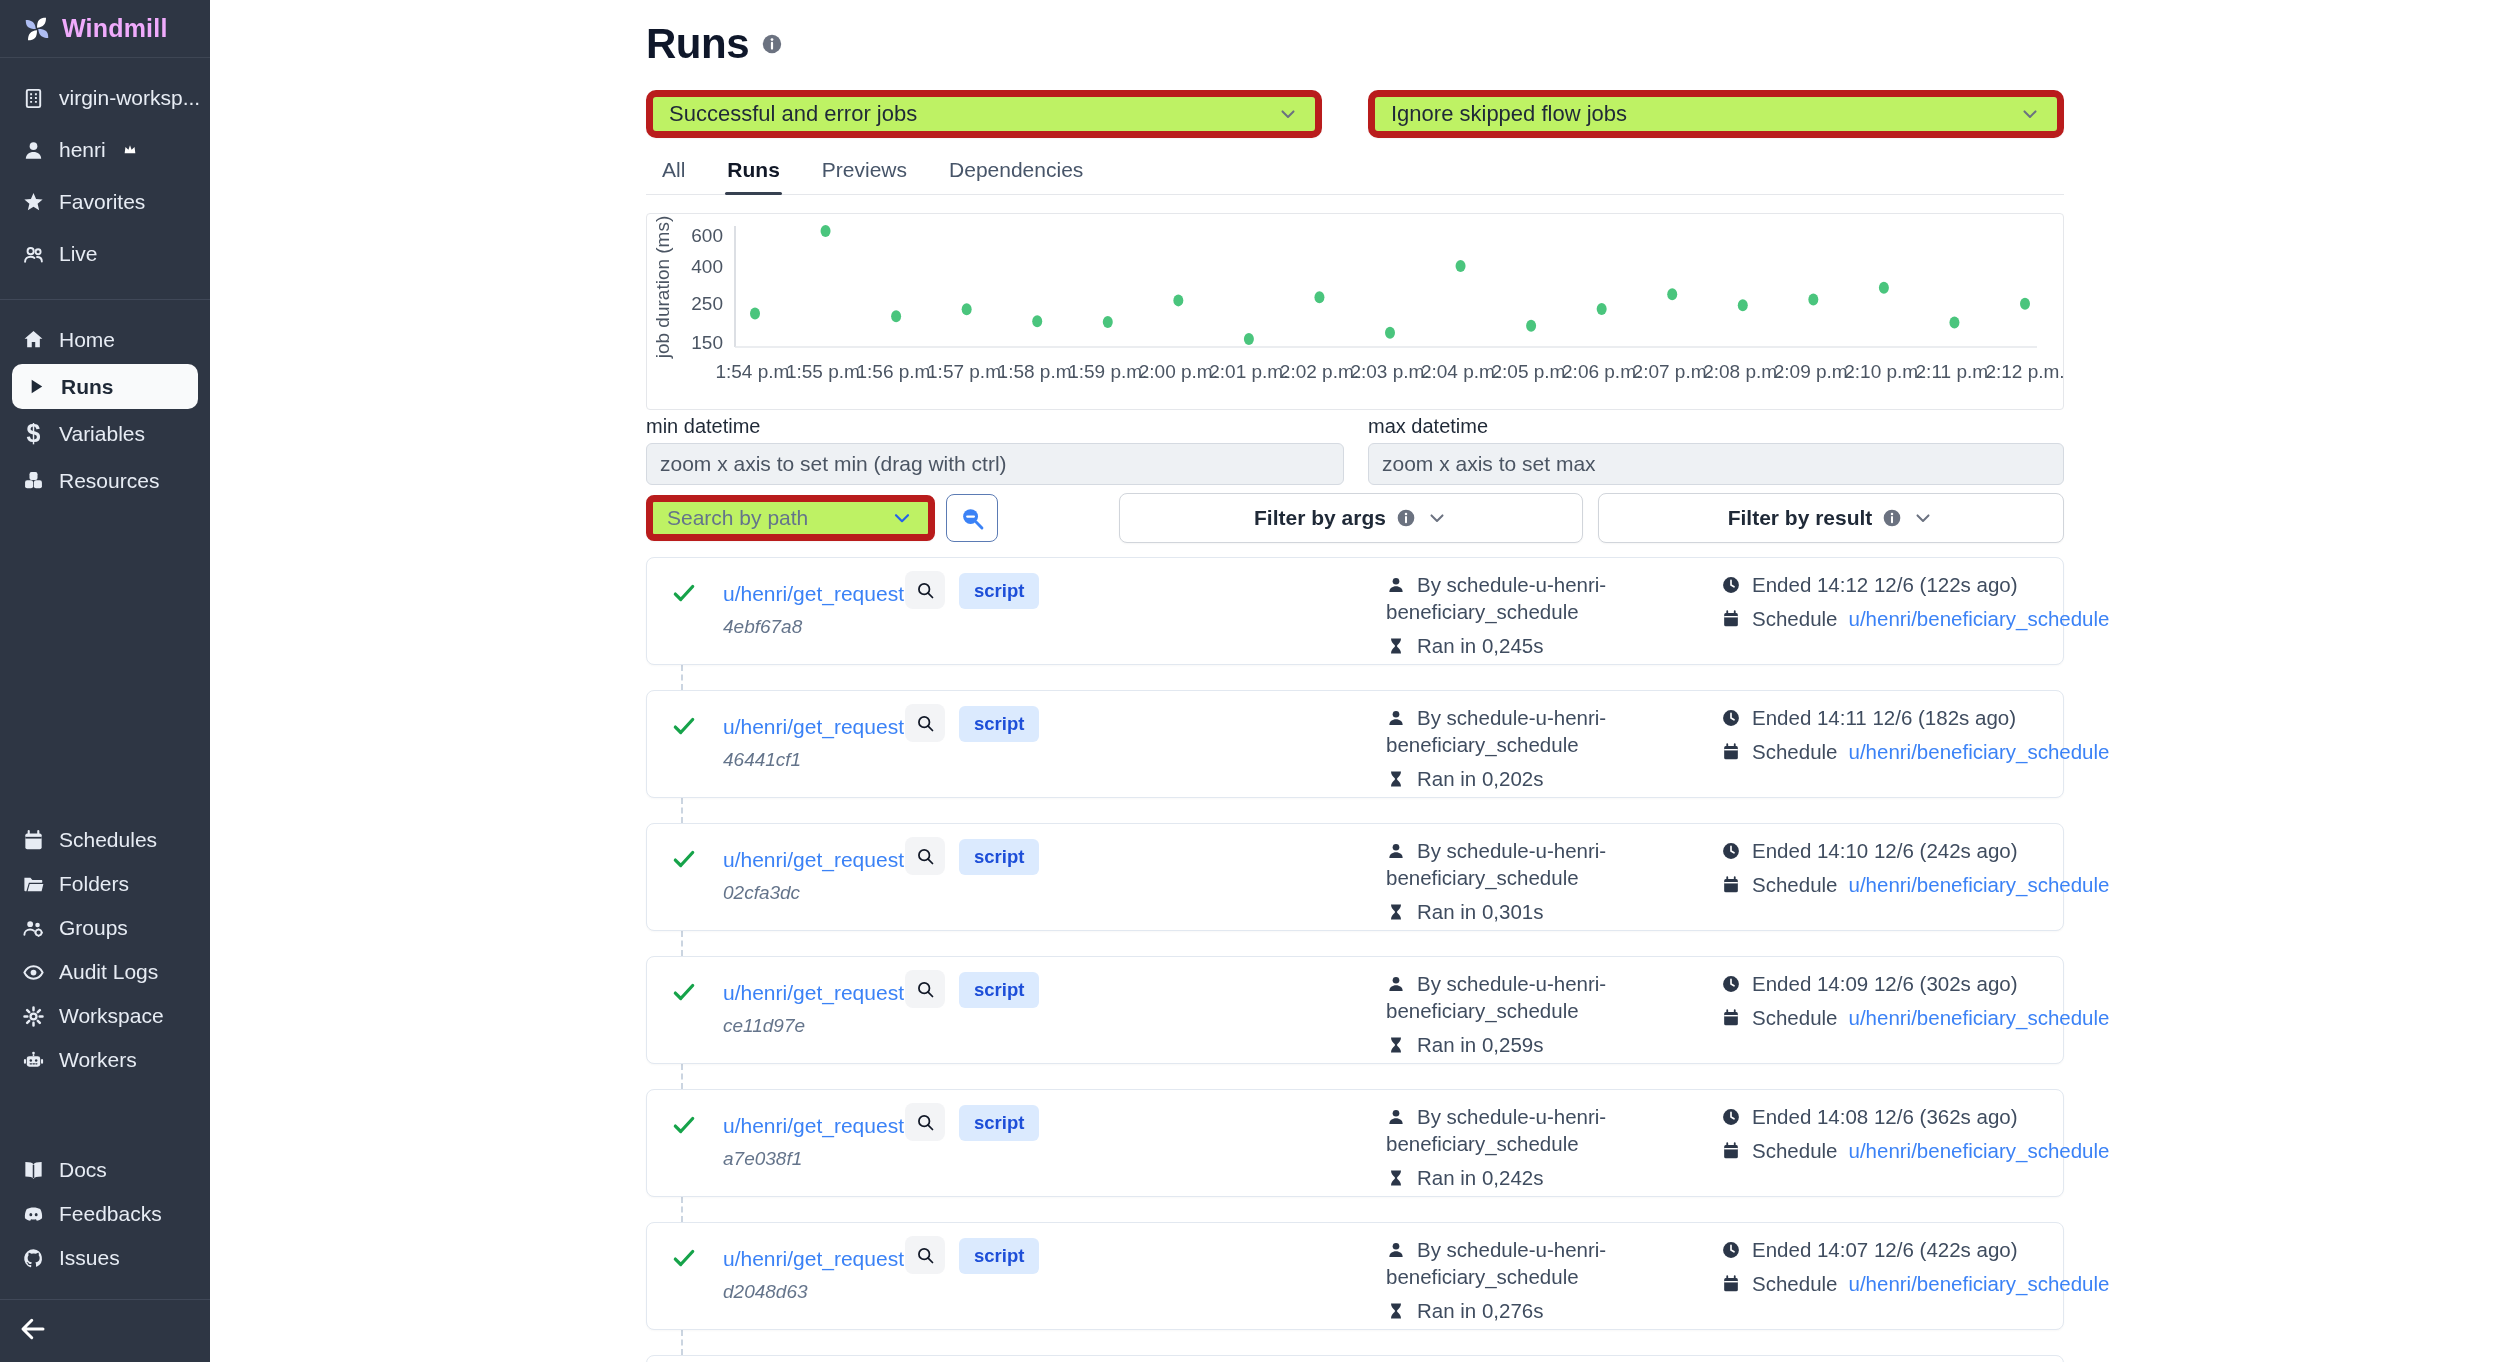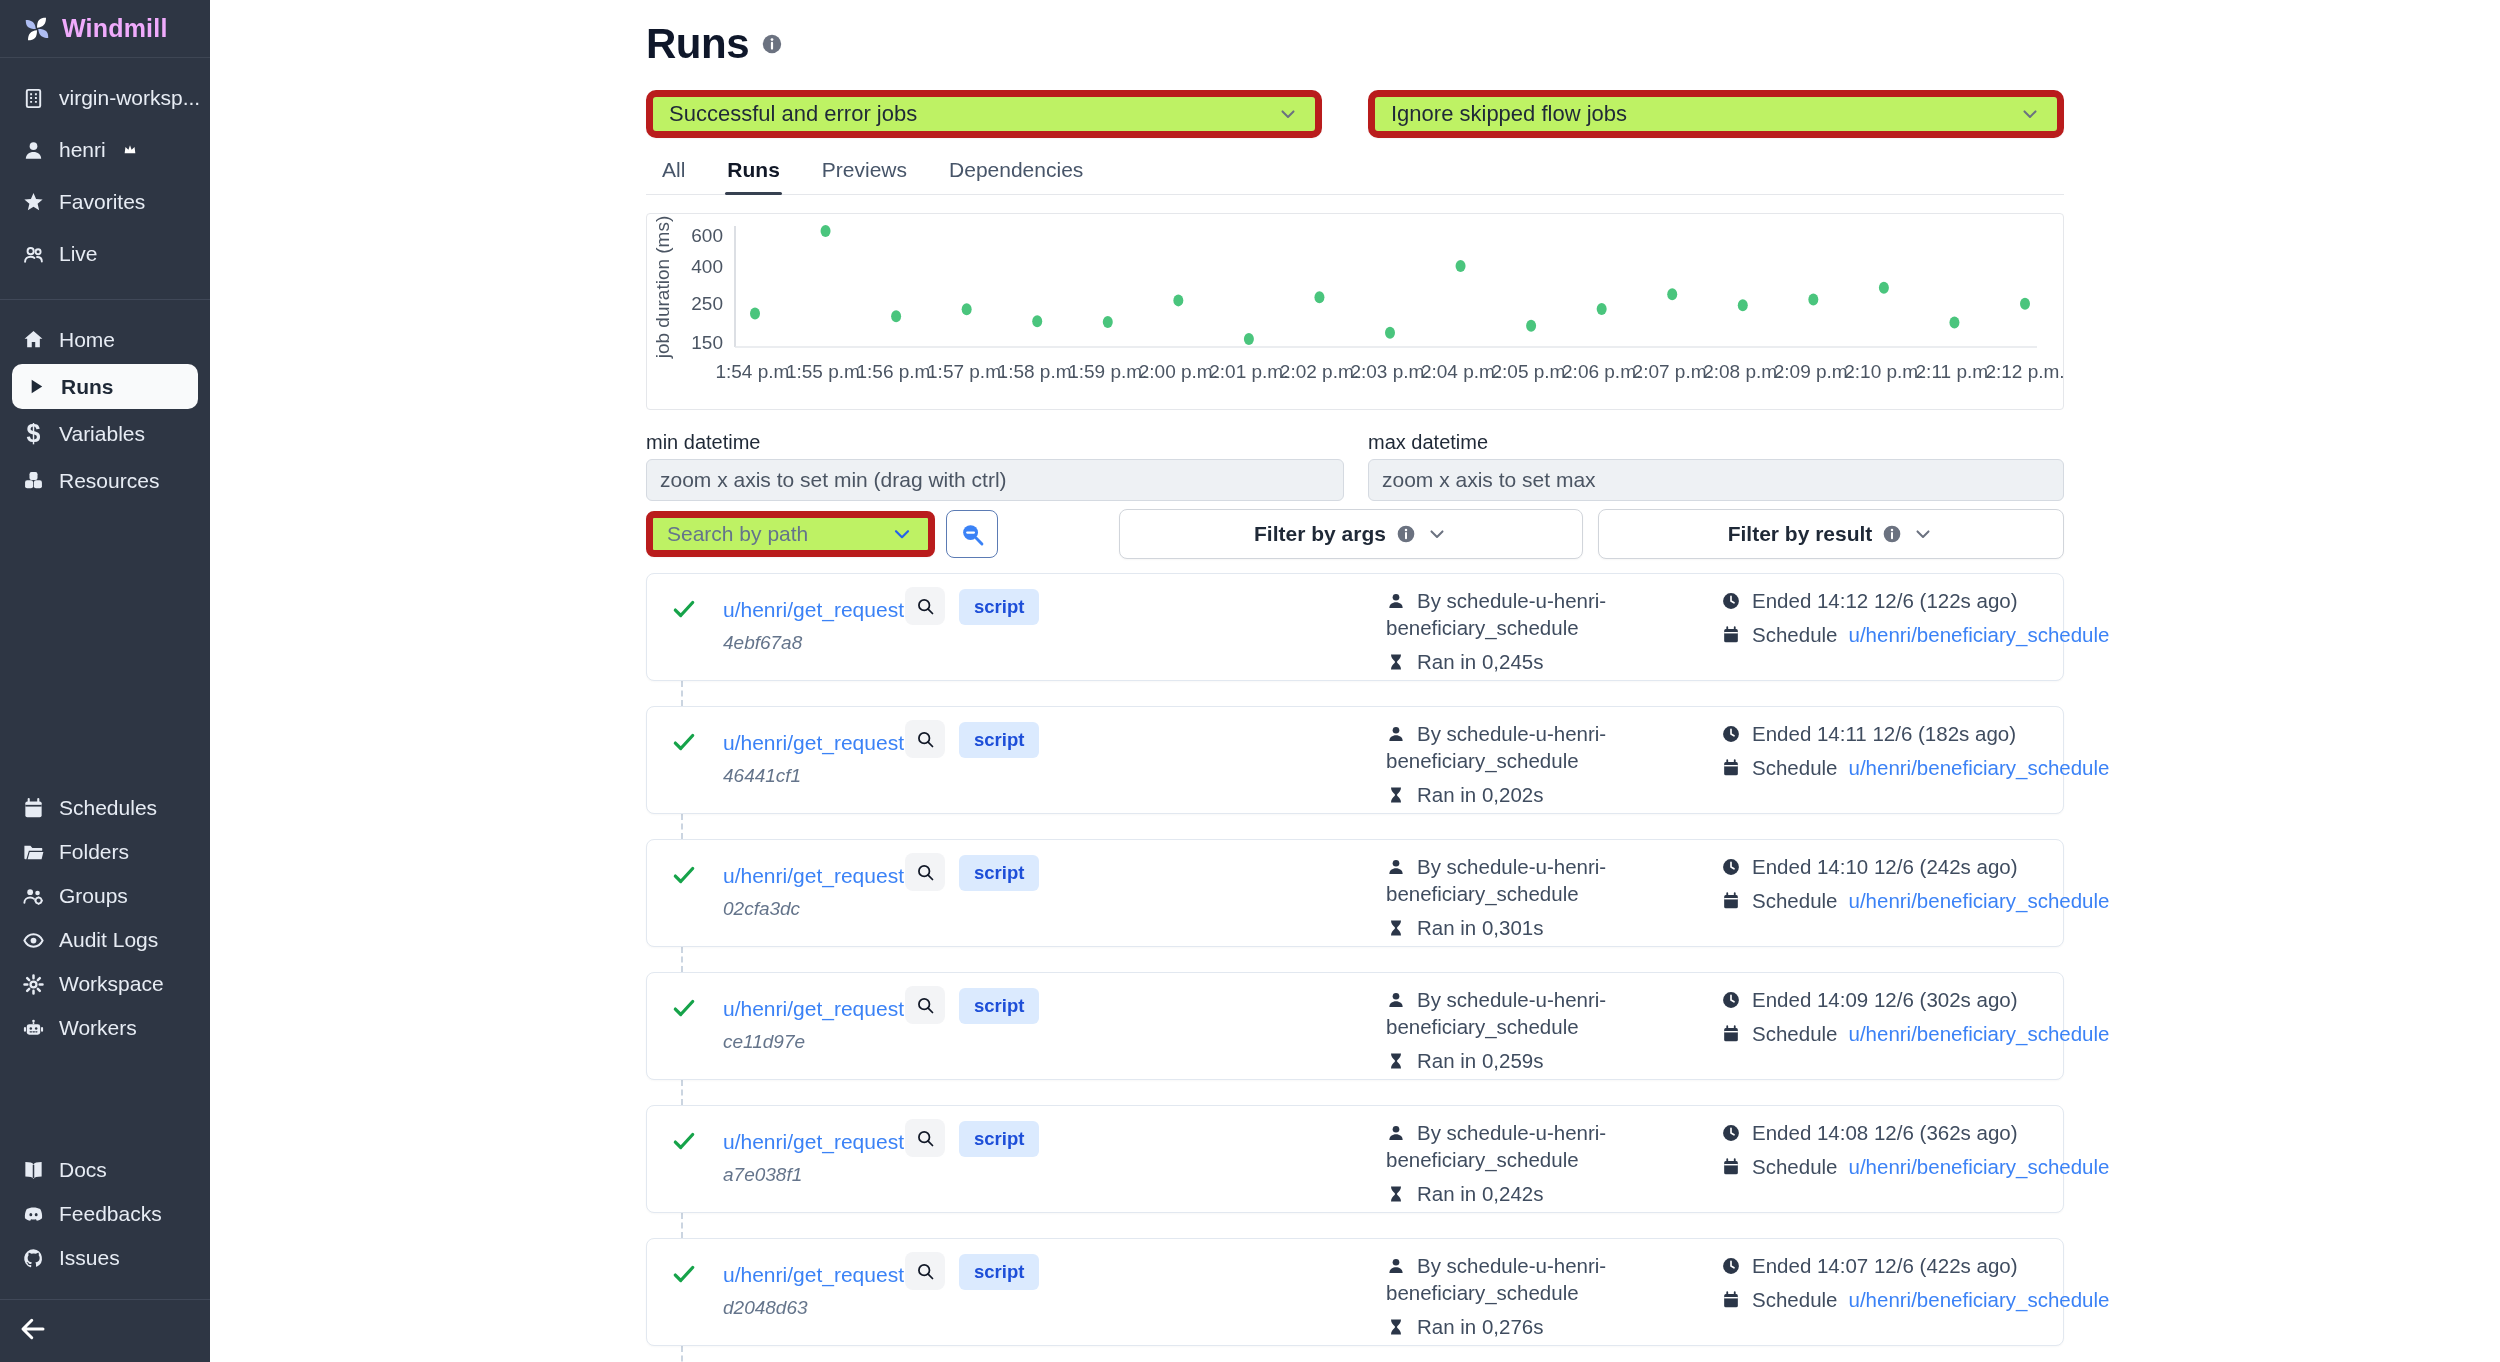--- a/index.html
+++ b/index.html
@@ -7,21 +7,21 @@
     font-family:"Liberation Sans","DejaVu Sans",sans-serif; }
   .app { display:flex; width:2500px; height:1362px; }
 
   
   .sidebar { position:relative; width:210px; height:1362px; background:#2e3644; flex:0 0 210px; }
   .logo-row { height:58px; display:flex; align-items:center; gap:10px; padding-left:22px;
     border-bottom:1px solid #3e4654; cursor:pointer; }
   .logo-ic { width:30px; height:30px; }
   .logo-text { color:#f0abfc; font-size:25px; font-weight:700; letter-spacing:.2px; }
   .sgroup { position:absolute; left:0; right:0; }
-  .g1 { top:72px; }  .g2 { top:316px; } .g3 { top:786px; } .g4 { top:1148px; }
+  .g1 { top:72px; }  .g2 { top:316px; } .g3 { top:818px; } .g4 { top:1148px; }
   .side-item { display:flex; align-items:center; gap:14px; padding-left:22px; color:#e7ecf4;
     font-size:21px; font-weight:500; cursor:pointer; }
   .g1 .side-item { height:52px; }
   .g2 .side-item { height:47px; }
   .g3 .side-item, .g4 .side-item { height:44px; }
   .g2 .side-item.active { background:#f9fafb; color:#1f2937; border-radius:10px;
     margin:1px 12px; padding-left:12px; height:45px; font-weight:700; }
   .sic { width:23px; height:23px; flex:0 0 23px; display:flex; align-items:center; justify-content:center; }
   .crown { width:16px; height:16px; margin-left:2px; color:#fff; }
   .sdivider { position:absolute; left:0; right:0; border-top:1px solid #404858; }
@@ -50,21 +50,21 @@
   .tabs { margin-top:14px; display:flex; gap:38px; border-bottom:1px solid #e5e7eb; padding-left:14px; }
   .tab { position:relative; padding:6px 2px 12px; font-size:21px; color:#475569; cursor:pointer; }
   .tab.active { color:#111827; font-weight:700; }
   .tab.active::after { content:''; position:absolute; left:0; right:0; bottom:-1px; height:3px;
     background:#374151; border-radius:2px; }
 
   .chart-panel { margin-top:18px; border:1px solid #e5e7eb; border-radius:4px; height:197px; cursor:crosshair; }
   #chart { width:1416px; height:195px; }
   .tick { font-size:19px; fill:#4b5563; }
 
-  .dt-row { margin-top:21px; display:flex; justify-content:space-between;align-items:flex-end; }
+  .dt-row { margin-top:5px; display:flex; justify-content:space-between;align-items:flex-end; }
   .dt-col1 { width:698px; } .dt-col2 { width:696px; }
   .dt-row label { display:block; font-size:20px; color:#1f2937; margin-bottom:5px; }
   .dt-row input { width:100%; height:42px; background:#eef1f4; border:1px solid #d5dae1;
     border-radius:6px; padding:0 13px; font-size:21px; color:#374151; }
   .dt-row input::placeholder { color:#4b5563; opacity:1; }
 
   .search-row { margin-top:8px; display:flex; align-items:center; }
   .path-select { width:289px; height:46px; border-radius:8px; font-size:21px; color:#64748b; padding:0 14px; }
   .chev-blue { color:#2563eb; width:24px; height:24px; }
   .search-btn { margin-left:11px; width:52px; height:48px; background:#fff; border:1px solid #5b7bb4;

